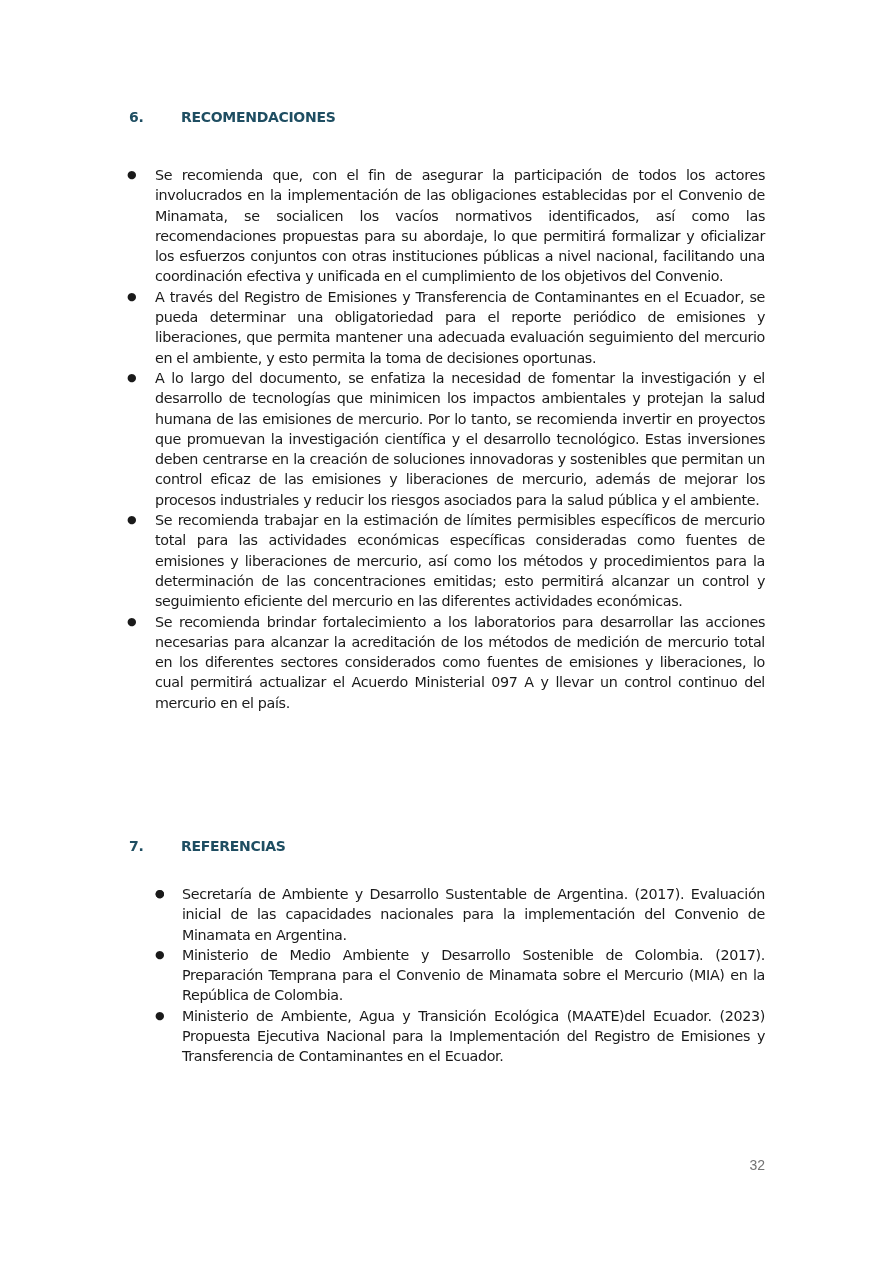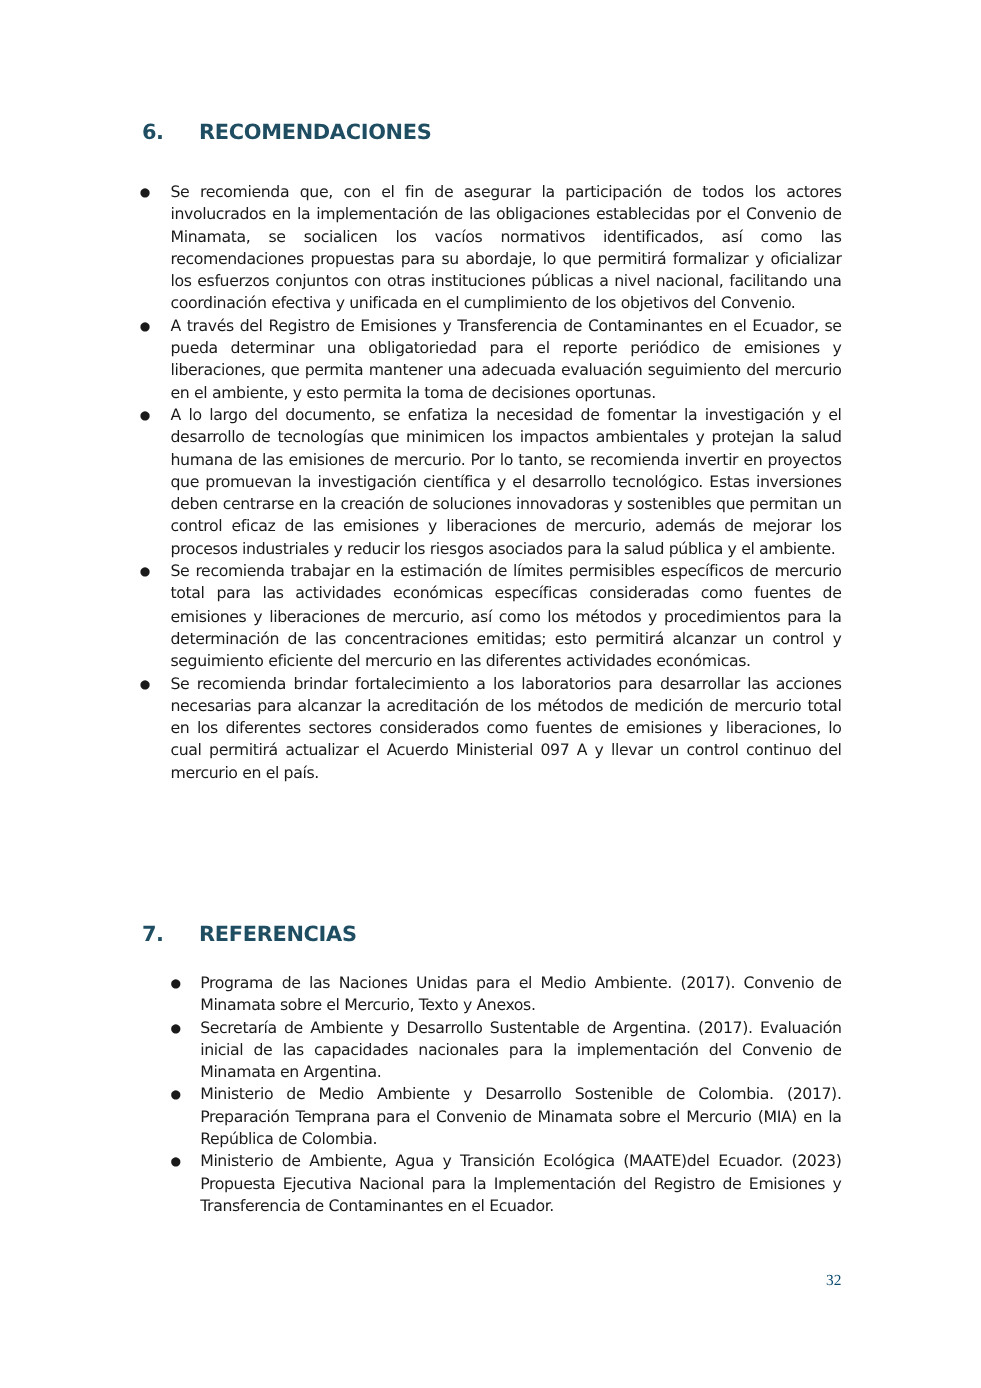--- a/index.html
+++ b/index.html
@@ -1,30 +1,30 @@
 <!DOCTYPE html>
 <html><head>
 <meta charset="utf-8">
 <style>
   html, body { margin: 0; padding: 0; background: #ffffff; }
   body { width: 892px; height: 1262px; position: relative; overflow: hidden;
          font-family: "DejaVu Sans", sans-serif; color: #1a1a1a; }
   .page { position: absolute; left: 0; top: 0; width: 892px; height: 1262px; }
-  .heading { position: absolute; left: 129px; font-weight: bold; font-size: 19px;
+  .heading { position: absolute; left: 129px; font-weight: bold; font-size: 14px;
              color: #1f4e62; letter-spacing: -0.3px; }
   .heading .num { display: inline-block; width: 52px; }
   .list { position: absolute; margin: 0; padding: 0; list-style: none;
           font-size: 14.3px; line-height: 20.3px; letter-spacing: -0.35px; }
   .list li { position: relative; text-align: justify; }
   .list li .bullet { position: absolute; left: -28px; top: 0; font-size: 11px; }
   #recs { left: 155px; width: 610px; top: 165px; }
   #refs { left: 182px; width: 583px; top: 884px; }
   #refs li .bullet { left: -27px; }
-  .pagenum { position: absolute; right: 127px; top: 1157px; font-family: Liberation Serif, serif;
-             font-size: 14px; color: #0c4a6e; }
+  .pagenum { position: absolute; right: 127px; top: 1157px; font-family: Liberation Sans, sans-serif;
+             font-size: 14px; color: #737373; }
 </style>
 </head>
 <body>
 
 <div class="page">
 
   <div class="heading" style="top:109px;">
     <span class="num">6.</span><span>RECOMENDACIONES</span>
   </div>
 
@@ -34,20 +34,20 @@
     <li><span class="bullet">●</span><span>A lo largo del documento, se enfatiza la necesidad de fomentar la investigación y el desarrollo de tecnologías que minimicen los impactos ambientales y protejan la salud humana de las emisiones de mercurio. Por lo tanto, se recomienda invertir en proyectos que promuevan la investigación científica y el desarrollo tecnológico. Estas inversiones deben centrarse en la creación de soluciones innovadoras y sostenibles que permitan un control eficaz de las emisiones y liberaciones de mercurio, además de mejorar los procesos industriales y reducir los riesgos asociados para la salud pública y el ambiente.</span></li>
     <li><span class="bullet">●</span><span>Se recomienda trabajar en la estimación de límites permisibles específicos de mercurio total para las actividades económicas específicas consideradas como fuentes de emisiones y liberaciones de mercurio, así como los métodos y procedimientos para la determinación de las concentraciones emitidas; esto permitirá alcanzar un control y seguimiento eficiente del mercurio en las diferentes actividades económicas.</span></li>
     <li><span class="bullet">●</span><span>Se recomienda brindar fortalecimiento a los laboratorios para desarrollar las acciones necesarias para alcanzar la acreditación de los métodos de medición de mercurio total en los diferentes sectores considerados como fuentes de emisiones y liberaciones, lo cual permitirá actualizar el Acuerdo Ministerial 097 A y llevar un control continuo del mercurio en el país.</span></li>
   </ul>
 
   <div class="heading" style="top:838px;">
     <span class="num">7.</span><span>REFERENCIAS</span>
   </div>
 
   <ul class="list" id="refs">
-    <li><span class="bullet">●</span><span>Programa de las Naciones Unidas para el Medio Ambiente. (2017). Convenio de Minamata sobre el Mercurio, Texto y Anexos.</span></li>
+    <li><span class="bullet">●</span></li>
     <li><span class="bullet">●</span><span>Secretaría de Ambiente y Desarrollo Sustentable de Argentina. (2017). Evaluación inicial de las capacidades nacionales para la implementación del Convenio de Minamata en Argentina.</span></li>
     <li><span class="bullet">●</span><span>Ministerio de Medio Ambiente y Desarrollo Sostenible de Colombia. (2017). Preparación Temprana para el Convenio de Minamata sobre el Mercurio (MIA) en la República de Colombia.</span></li>
     <li><span class="bullet">●</span><span>Ministerio de Ambiente, Agua y Transición Ecológica (MAATE)del Ecuador. (2023) Propuesta Ejecutiva Nacional para la Implementación del Registro de Emisiones y Transferencia de Contaminantes en el Ecuador.</span></li>
   </ul>
 
   <div class="pagenum">32</div>
 </div>
 
 </body></html>

